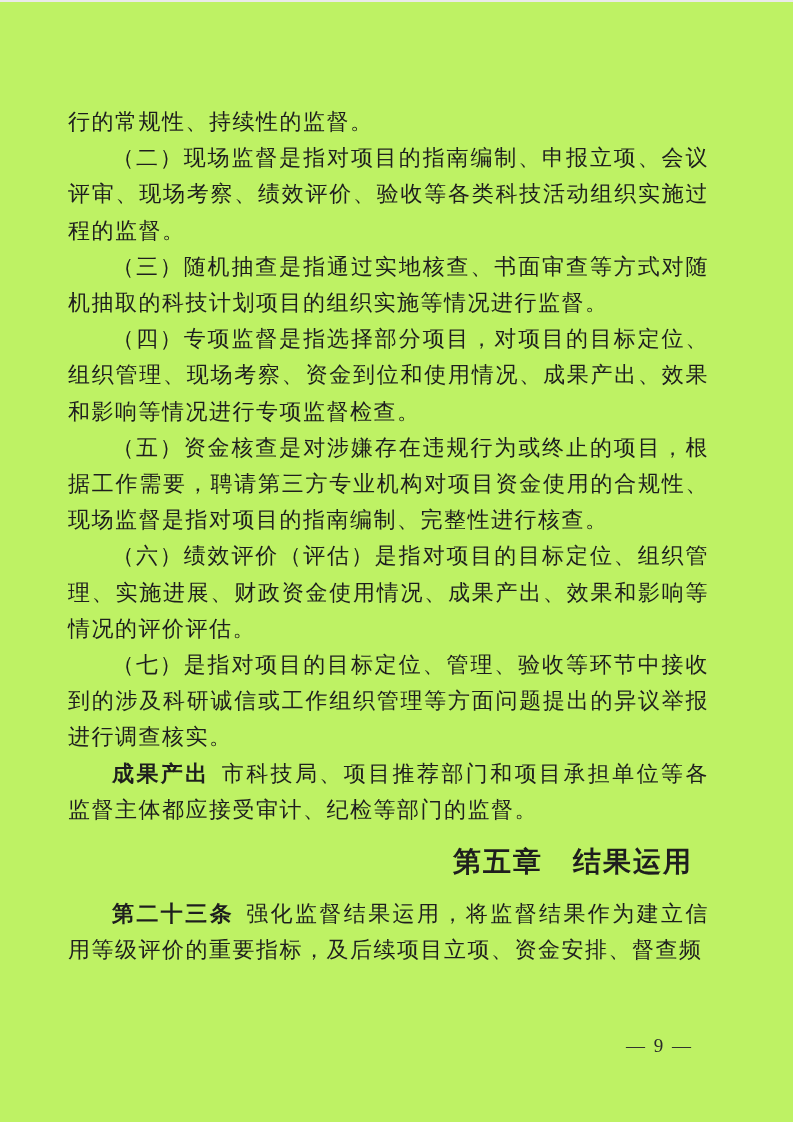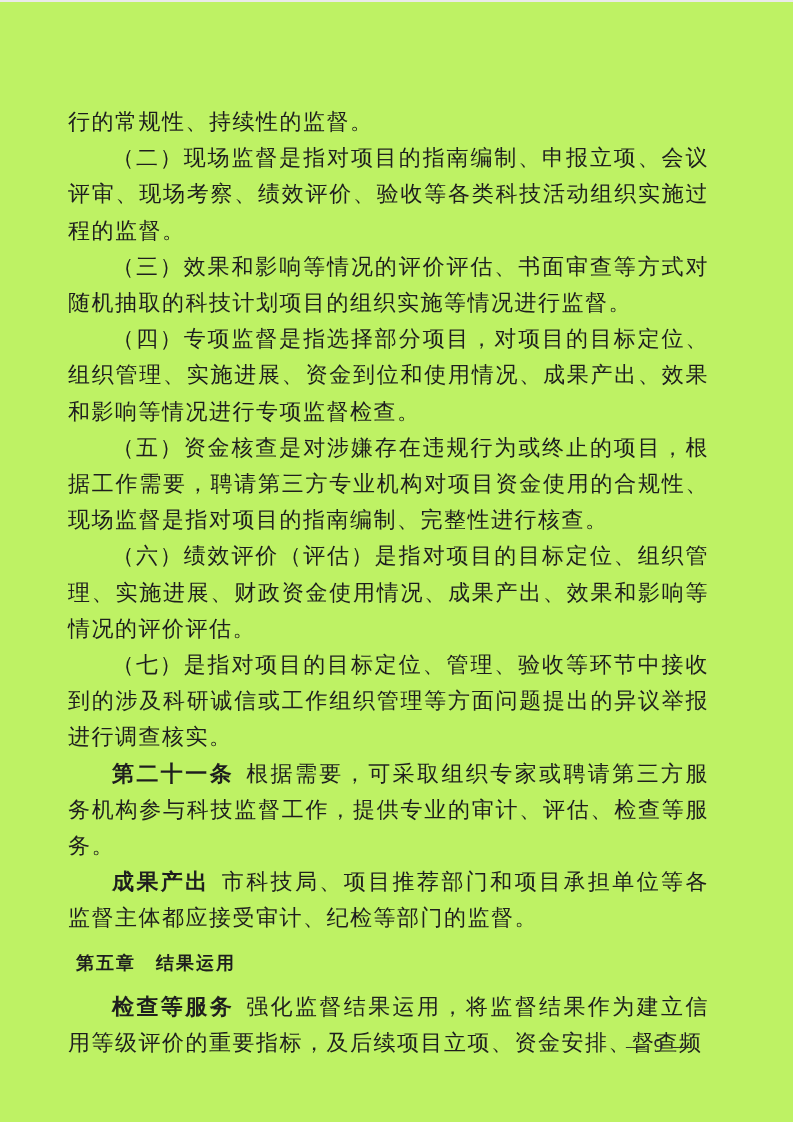--- a/index.html
+++ b/index.html
@@ -39,27 +39,27 @@
   }
   .para.indent {
     text-indent: 2em;
   }
   .lead {
     font-weight: bold;
     font-family: "Liberation Sans", "DejaVu Sans", sans-serif;
     margin-right: 0.55em;
   }
   .chapter {
-    margin: 8px;
+    margin: 16px;
     padding: 0;
-    font-size: 18px;
+    font-size: 28px;
     line-height: 36.2px;
     font-weight: bold;
     font-family: "Liberation Sans", "DejaVu Sans", sans-serif;
-    text-align: left;
+    text-align: right;
     letter-spacing: 2px;
   }
   .footer {
     position: absolute;
     top: 1036px;
     right: 100px;
     font-size: 19px;
     line-height: 20px;
     letter-spacing: 2px;
     color: #2a2a2a;
@@ -68,35 +68,32 @@
 </style>
 </head>
 <body>
 
 <div class="page">
   <div class="scan-edge"></div>
 
   <main class="doc-body">
     <p class="para">行的常规性、持续性的监督。</p>
     <p class="para indent">（二）现场监督是指对项目的指南编制、申报立项、会议评审、现场考察、绩效评价、验收等各类科技活动组织实施过程的监督。</p>
-    <p class="para indent">（三）效果和影响等情况的评价评估、书面审查等方式对随机抽取的科技计划项目的组织实施等情况进行监督。</p>
-    <p class="para indent">（四）专项监督是指选择部分项目，对项目的目标定位、组织管理、实施进展、资金到位和使用情况、成果产出、效果和影响等情况进行专项监督检查。</p>
+    <p class="para indent">（三）随机抽查是指通过实地核查、书面审查等方式对随机抽取的科技计划项目的组织实施等情况进行监督。</p>
+    <p class="para indent">（四）专项监督是指选择部分项目，对项目的目标定位、组织管理、现场考察、资金到位和使用情况、成果产出、效果和影响等情况进行专项监督检查。</p>
     <p class="para indent">（五）资金核查是对涉嫌存在违规行为或终止的项目，根据工作需要，聘请第三方专业机构对项目资金使用的合规性、现场监督是指对项目的指南编制、完整性进行核查。</p>
     <p class="para indent">（六）绩效评价（评估）是指对项目的目标定位、组织管理、实施进展、财政资金使用情况、成果产出、效果和影响等情况的评价评估。</p>
     <p class="para indent">（七）是指对项目的目标定位、管理、验收等环节中接收到的涉及科研诚信或工作组织管理等方面问题提出的异议举报进行调查核实。</p>
 
-    <p class="para indent">
-      <span class="lead">第二十一条</span><span>根据需要，可采取组织专家或聘请第三方服务机构参与科技监督工作，提供专业的审计、评估、检查等服务。</span>
-    </p>
 
     <p class="para indent">
       <span class="lead">成果产出</span><span>市科技局、项目推荐部门和项目承担单位等各监督主体都应接受审计、纪检等部门的监督。</span>
     </p>
 
     <h2 class="chapter">第五章　结果运用</h2>
 
     <p class="para indent">
-      <span class="lead">检查等服务</span><span>强化监督结果运用，将监督结果作为建立信用等级评价的重要指标，及后续项目立项、资金安排、督查频</span>
+      <span class="lead">第二十三条</span><span>强化监督结果运用，将监督结果作为建立信用等级评价的重要指标，及后续项目立项、资金安排、督查频</span>
     </p>
   </main>
 
   <div class="footer">— 9 —</div>
 </div>
 
 </body></html>

